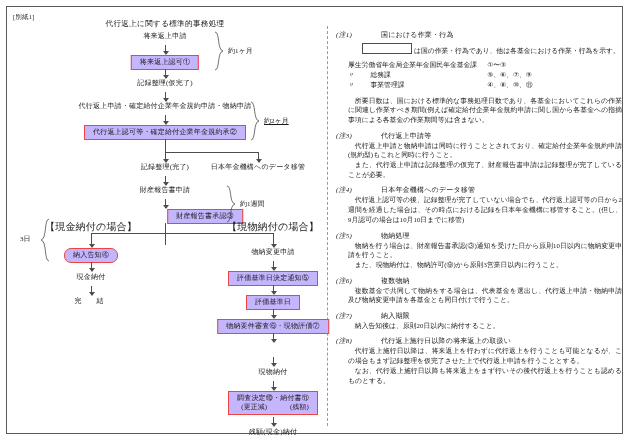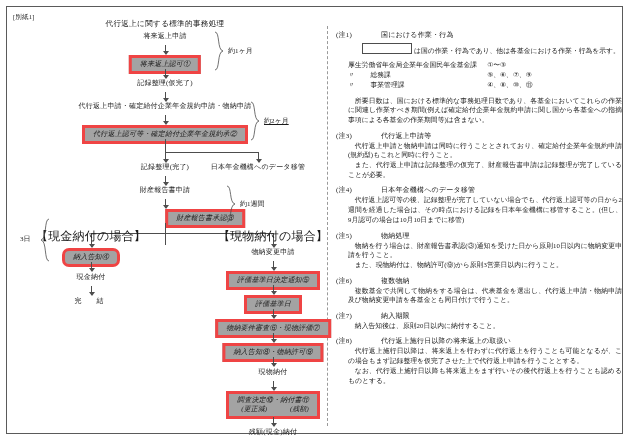--- a/index.html
+++ b/index.html
@@ -65,31 +65,29 @@
   .node {
     position: absolute;
     transform: translateX(-50%);
     white-space: nowrap;
     font-size: 7px;
     line-height: 1.25;
     text-align: center;
     letter-spacing: 0.2px;
   }
   .node.boxed {
-    border: 3px solid #ef4444;
+    border: 1px solid #ef4444;
     padding: 2px 8px 2.5px 8px;
-    background: #a3a3a3;
-    font-style: italic;
+    background: #c4b5fd;
   }
   .node.plain {
     padding: 0 2px;
   }
   .node.bracketed {
-    font-size: 12px;
-    margin-top: 8px;
+    font-size: 10px;
   }
   .node.twoline {
     line-height: 1.3;
     text-align: right;
   }
   .node .sub {
     display: block;
     font-size: 6.8px;
   }
   .end {
@@ -141,20 +139,21 @@
     margin-bottom: 5.5px;
   }
   .note-head {
     font-size: 7px;
     letter-spacing: 0.2px;
     white-space: nowrap;
   }
   .note-head .label {
     display: inline-block;
     width: 45px;
+    font-style: italic;
   }
   .note-body {
     font-size: 6.8px;
     line-height: 1.45;
     letter-spacing: 0.05px;
     text-align: justify;
     margin-left: 12px;
   }
   .note-body p {
     margin: 0;
@@ -281,21 +280,20 @@
 
     <div class="node boxed" style="left:265px; top:245px;">評価基準日決定通知⑤</div>
     <div class="arrow" style="left:265px; top:259px; height:9px;"></div>
 
     <div class="node boxed" style="left:265px; top:269px;text-align:center;">評価基準日</div>
     <div class="arrow" style="left:265px; top:283px; height:9px;"></div>
 
     <div class="node boxed" style="left:265px; top:293px;">物納要件審査⑥・現物評価⑦</div>
     <div class="arrow" style="left:265px; top:307px; height:9px;"></div>
 
-    <div class="node boxed" style="left:265px; top:317px;">納入告知⑧・物納許可⑨</div>
     <div class="arrow" style="left:265px; top:331px; height:9px;"></div>
 
     <div class="node plain" style="left:265px; top:342px;">現物納付</div>
     <div class="arrow" style="left:265px; top:355px; height:9px;"></div>
 
     <div class="node boxed twoline" style="left:265px; top:365px;">
       <span>調査決定⑩・納付書⑪</span>
       <span class="sub">(更正減)　　　 (残額)</span>
     </div>
     <div class="arrow" style="left:265px; top:391px; height:9px;"></div>

